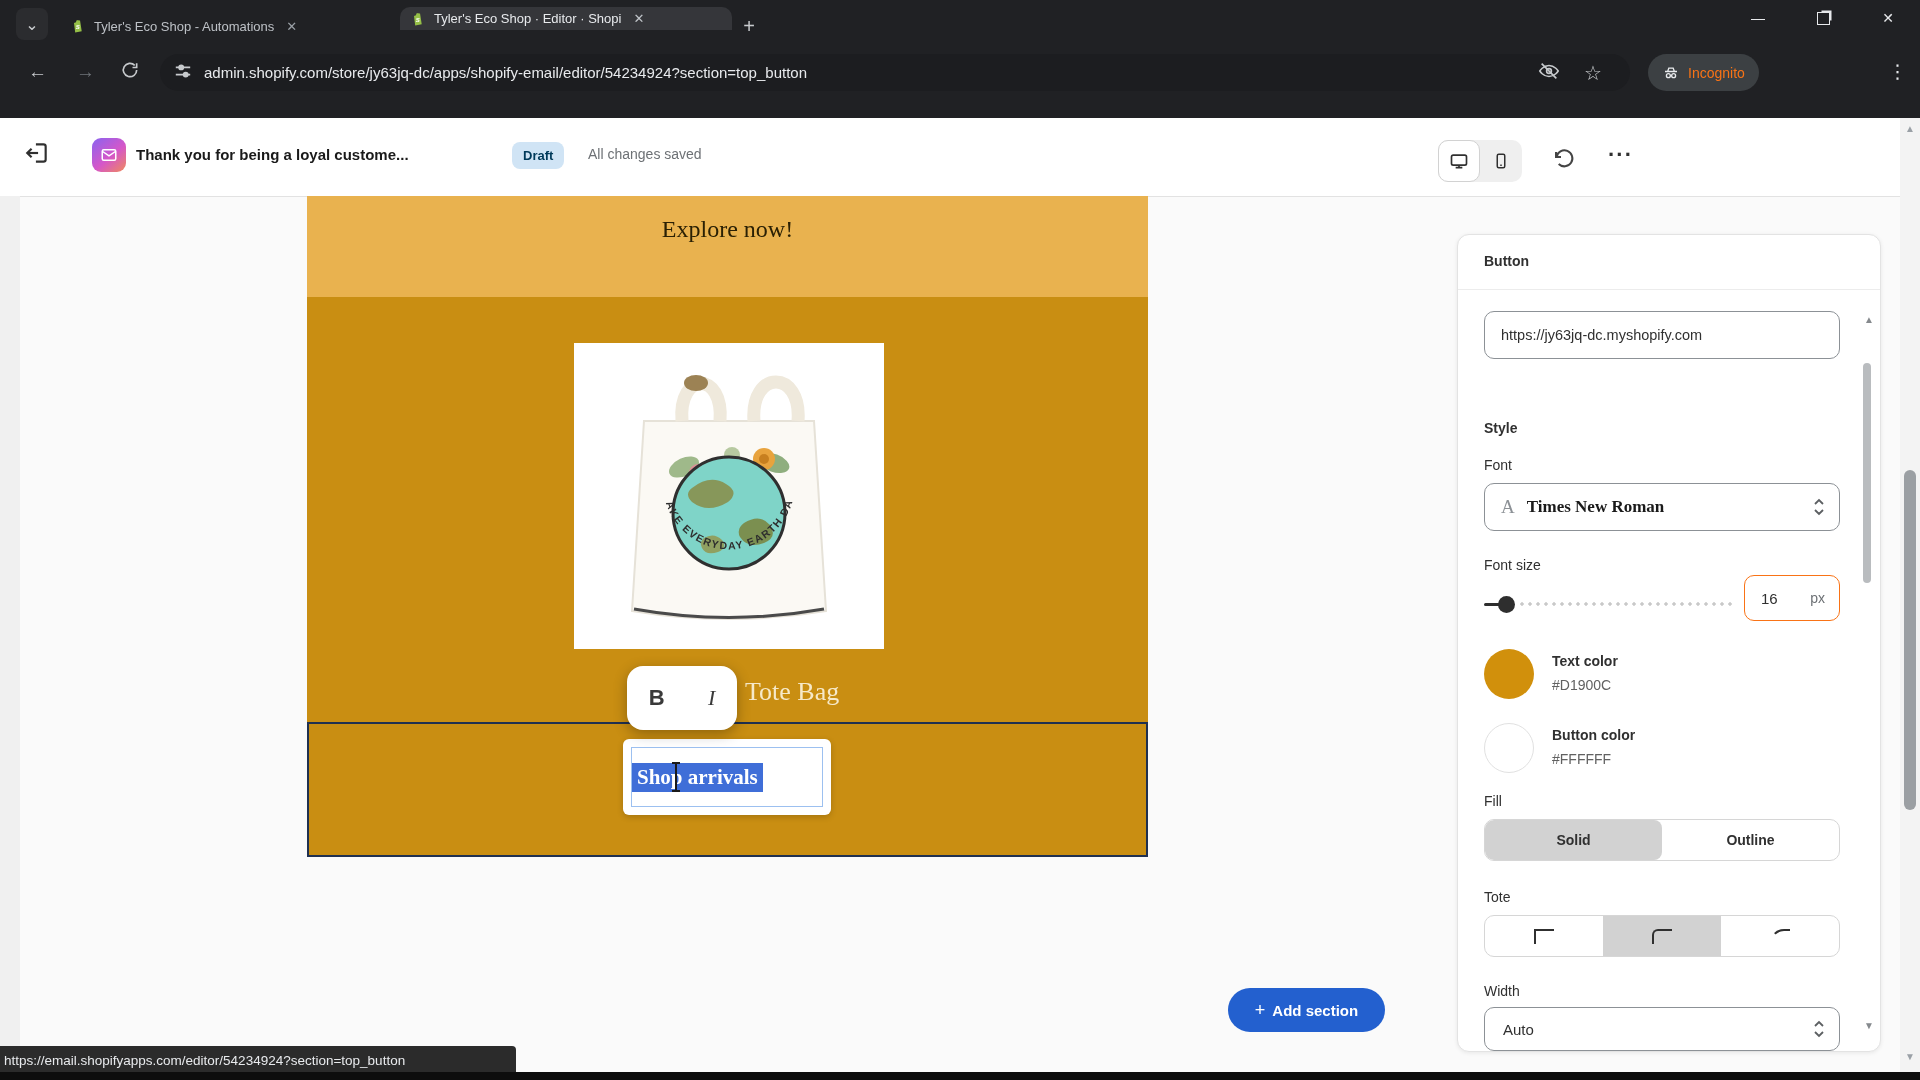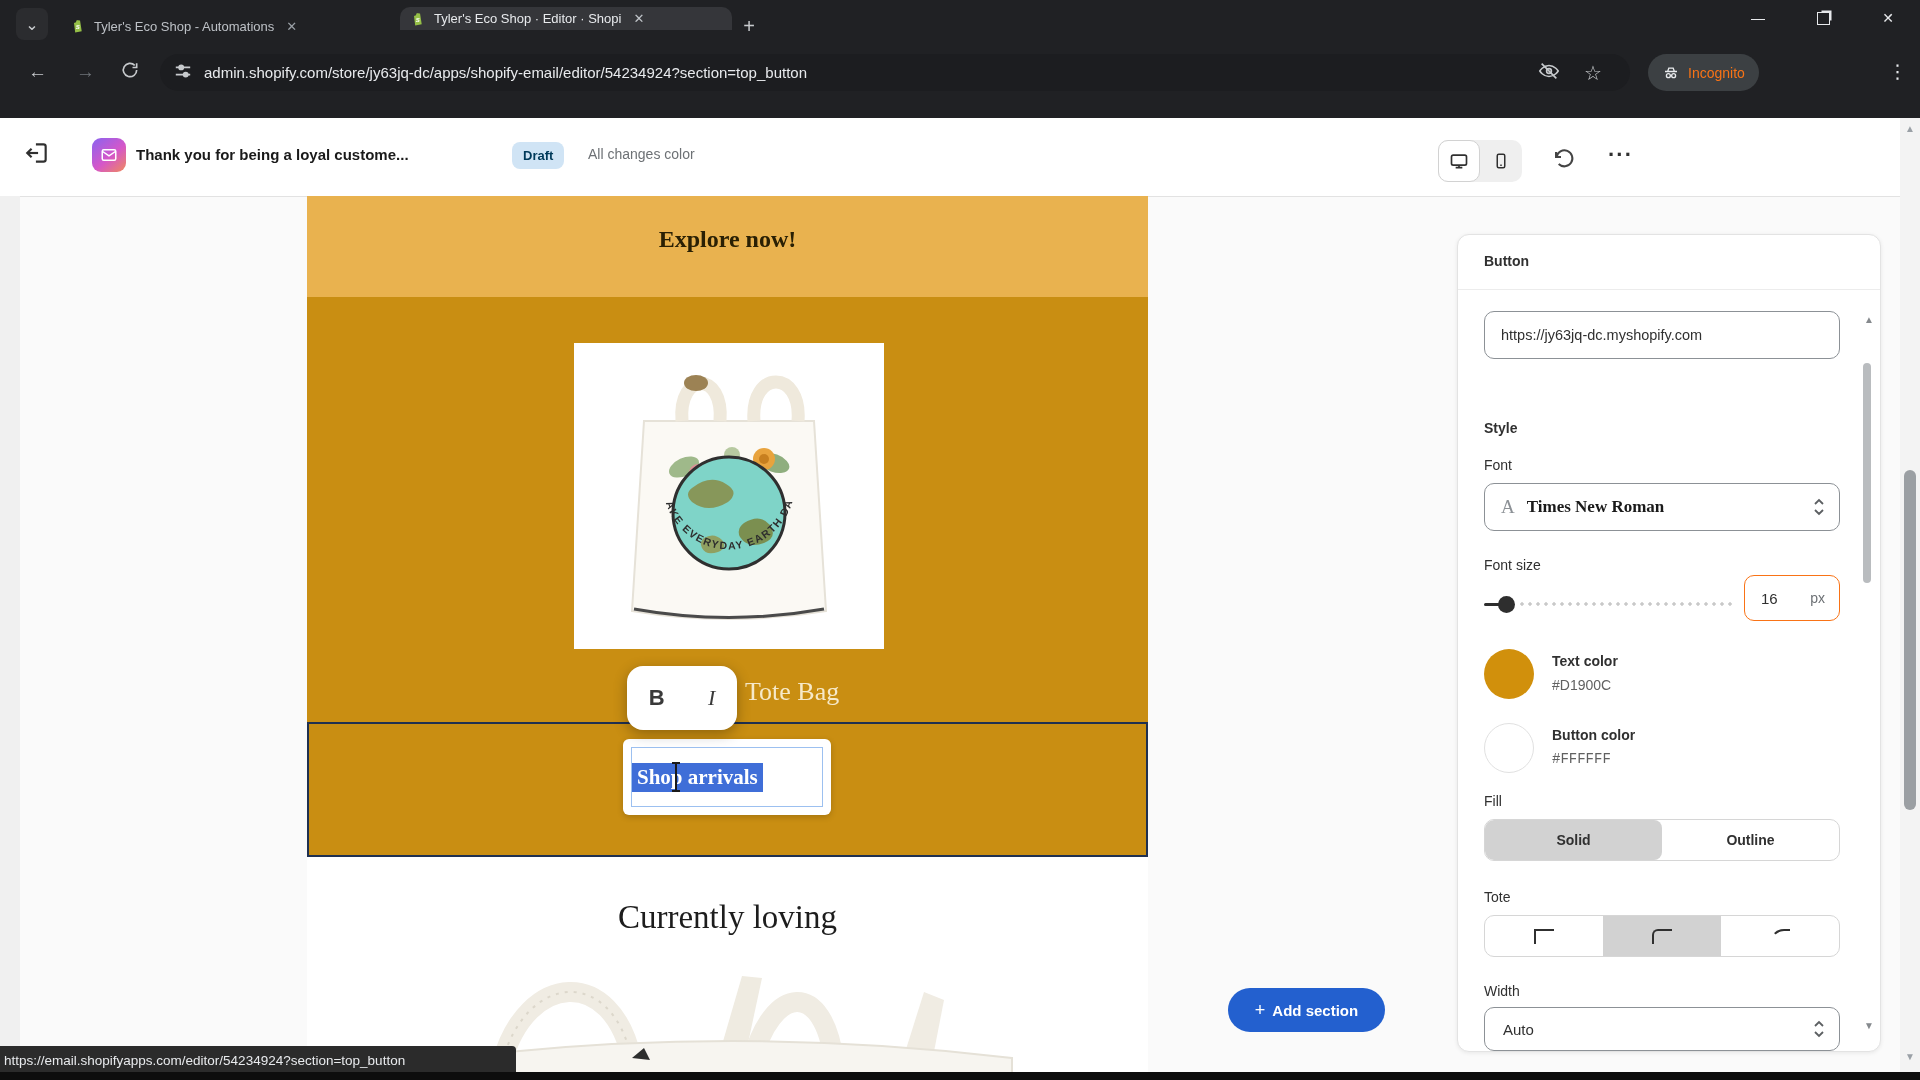--- a/index.html
+++ b/index.html
@@ -147,21 +147,21 @@
         </svg>
     </div>
     <div class="abs chip" style="left:92px;top:20px;width:34px;height:34px;border-radius:9px;background:linear-gradient(140deg,#8a63f0 0%,#d557c9 55%,#f08a5c 100%);">
       <svg width="18" height="18" viewBox="0 0 24 24" fill="none" stroke="#fff" stroke-width="2">
           <rect x="3" y="5" width="18" height="14" rx="2"></rect>
           <path d="M3 7l9 6 9-6"></path>
         </svg>
     </div>
     <div class="abs" style="left:136px;top:28px;font-size:15px;font-weight:600;color:#1a1a1a;">Thank you for being a loyal custome...</div>
     <div class="abs chip" style="left:512px;top:24px;height:27px;padding:0 11px;background:#d0e4f5;border-radius:8px;font-size:13px;font-weight:600;color:#003a5a;">Draft</div>
-    <div class="abs" style="left:588px;top:28px;font-size:14px;color:#6d7175;">All changes color</div>
+    <div class="abs" style="left:588px;top:28px;font-size:14px;color:#6d7175;">All changes saved</div>
 
     <div class="abs" style="left:1438px;top:22px;width:84px;height:42px;background:#efefef;border-radius:10px;display:flex;">
       <div class="chip" style="width:42px;background:#fff;border:1px solid #d2d2d2;border-radius:10px;box-sizing:border-box;">
         <svg width="20" height="20" viewBox="0 0 24 24" fill="none" stroke="#303030" stroke-width="2">
             <rect x="3" y="5" width="18" height="12" rx="2"></rect>
             <path d="M12 17v3M8 20h8"></path>
           </svg>
       </div>
       <div class="chip" style="width:42px;">
         <svg width="18" height="18" viewBox="0 0 24 24" fill="none" stroke="#303030" stroke-width="2">
@@ -177,21 +177,21 @@
         </svg>
     </div>
     <div class="abs" style="left:1608px;top:24px;font-size:22px;font-weight:700;color:#303030;letter-spacing:1px;">···</div>
     <div class="tbtn" style="left:1662px;width:112px;background:#fff;border:1px solid #d4d4d4;box-shadow:0 1px 0 rgba(0,0,0,.05);">Send test</div>
     <div class="tbtn" style="left:1788px;width:74px;background:#1a1a1a;color:#fff;">Review</div>
   </div>
 
   <div class="abs" style="left:0;top:196px;width:20px;height:884px;background:#f0f0f0;"></div>
 
   <div id="band-light">
-    <div class="serif" style="text-align:center;margin-top:30px;font-size:24px;color:#2a2004;font-weight:bold;">Explore now!</div>
+    <div class="serif" style="text-align:center;margin-top:20px;font-size:24px;color:#2a2004;">Explore now!</div>
   </div>
 
   <div id="band-dark">
 
     <div class="abs" style="left:267px;top:46px;width:310px;height:306px;background:#fff;">
       <svg width="310" height="306" viewBox="0 0 310 306">
         <path d="M70 78 L240 78 L252 268 Q155 284 58 268 Z" fill="#fbf9f4" stroke="#e6e2d8" stroke-width="2"></path>
         <path d="M60 266 Q155 283 250 266" fill="none" stroke="#4a4a4a" stroke-width="3"></path>
         <path d="M108 78 C104 28 150 28 146 78" fill="none" stroke="#efe9dc" stroke-width="13"></path>
         <path d="M180 78 C176 26 228 26 224 78" fill="none" stroke="#efe9dc" stroke-width="13"></path>
@@ -226,32 +226,20 @@
     <svg class="abs" style="left:46px;top:22px;" width="14" height="32" viewBox="0 0 14 32">
         <path d="M3 2h8M7 2v28M3 30h8" stroke="#1a1a1a" stroke-width="2" fill="none"></path>
       </svg>
   </div>
 
   <div id="bi-popup">
     <span style="font-weight:800;font-size:22px;color:#3a3a3a;">B</span>
     <span class="serif" style="font-style:italic;font-size:22px;color:#3a3a3a;">I</span>
   </div>
 
-  <div id="white-section">
-    <div class="serif" style="text-align:center;margin-top:42px;font-size:33px;color:#1d1d1d;">Currently loving</div>
-    <svg class="abs" style="left:125px;top:105px;" width="600" height="118" viewBox="0 0 600 118">
-      <path d="M70 100 C95 10 180 4 200 98" fill="none" stroke="#f0ece3" stroke-width="20"></path>
-      <path d="M70 100 C95 10 180 4 200 98" fill="none" stroke="#dcd7cb" stroke-width="2" stroke-dasharray="3 6"></path>
-      <path d="M320 100 C340 22 392 18 402 100" fill="none" stroke="#f0ece3" stroke-width="20"></path>
-      <path d="M285 100 L310 14 L330 16 L312 100" fill="#efebe1"></path>
-      <path d="M470 100 L492 30 L512 38 L500 100" fill="#f0ece3"></path>
-      <path d="M20 96 Q300 62 580 96 L580 118 L20 118 Z" fill="#f7f5f0" stroke="#e5e1d7" stroke-width="2"></path>
-      <path d="M200 96 l12 -10 6 12z" fill="#2e2e2e"></path>
-    </svg>
-  </div>
 
   <div class="abs chip" style="left:1228px;top:988px;width:157px;height:44px;background:#2360cf;border-radius:22px;color:#fff;font-size:15px;font-weight:600;gap:7px;">
     <span style="font-size:18px;font-weight:400;">+</span>
     <span>Add section</span>
   </div>
 
   <div id="panel">
     <div class="plabel pheading" style="top:18px;">Button</div>
     <div class="abs" style="left:0;top:54px;width:100%;height:1px;background:#ececec;"></div>
 
@@ -277,21 +265,21 @@
       <input style="width: 30px; border: none; outline: none; font-size: 15px; color: rgb(48, 48, 48); font-family: &quot;Liberation Sans&quot;, sans-serif;" value="16">
       <span style="font-size:14px;color:#6d7175;">px</span>
     </div>
 
     <div class="swatch" style="top:414px;background:#D1900C;"></div>
     <div class="plabel" style="left:94px;top:418px;font-weight:600;">Text color</div>
     <div class="plabel" style="left:94px;top:442px;color:#616161;">#D1900C</div>
 
     <div class="swatch" style="top:488px;background:#fff;border:1px solid #e1e1e1;"></div>
     <div class="plabel" style="left:94px;top:492px;font-weight:600;">Button color</div>
-    <div class="plabel" style="left:94px;top:516px;color:#616161;font-family:Liberation Mono, monospace;">#FFFFFF</div>
+    <div class="plabel" style="left:94px;top:516px;color:#616161;">#FFFFFF</div>
 
     <div class="plabel" style="top:558px;">Fill</div>
     <div class="seg" style="top:584px;">
       <div class="on">Solid</div>
       <div>Outline</div>
     </div>
 
     <div class="plabel" style="top:654px;">Tote</div>
     <div class="seg" style="top:680px;">
       <div>

